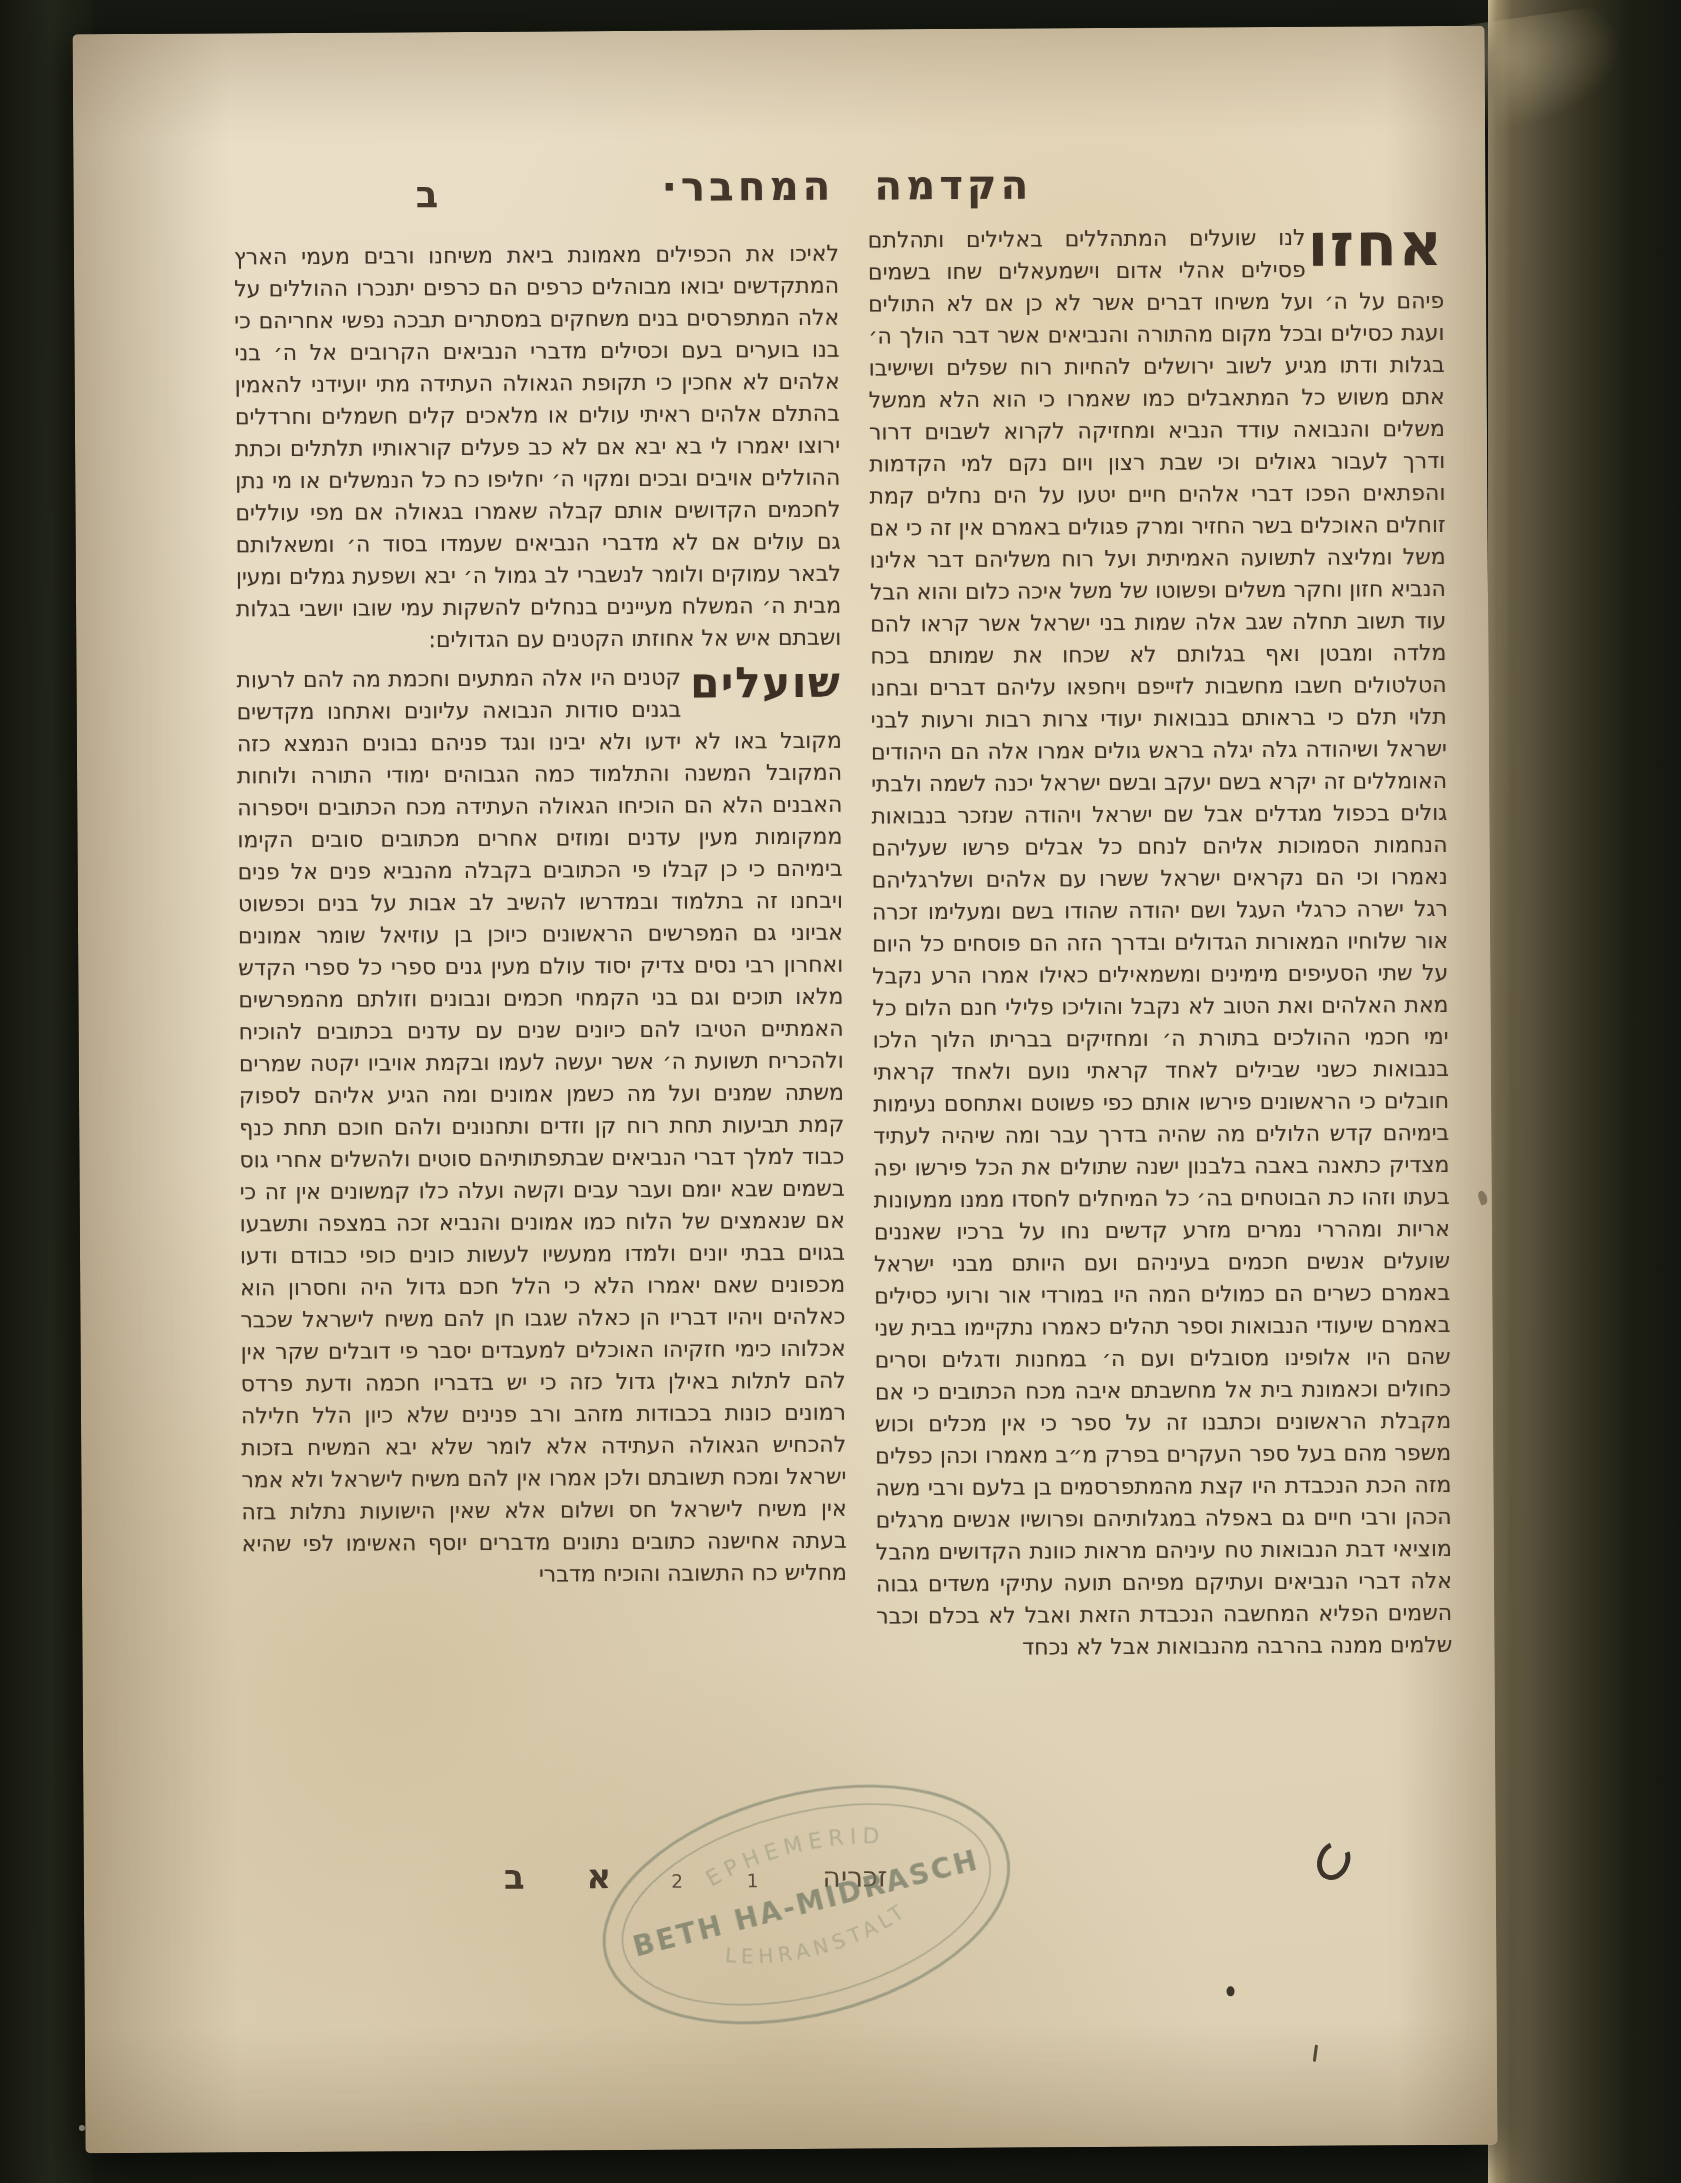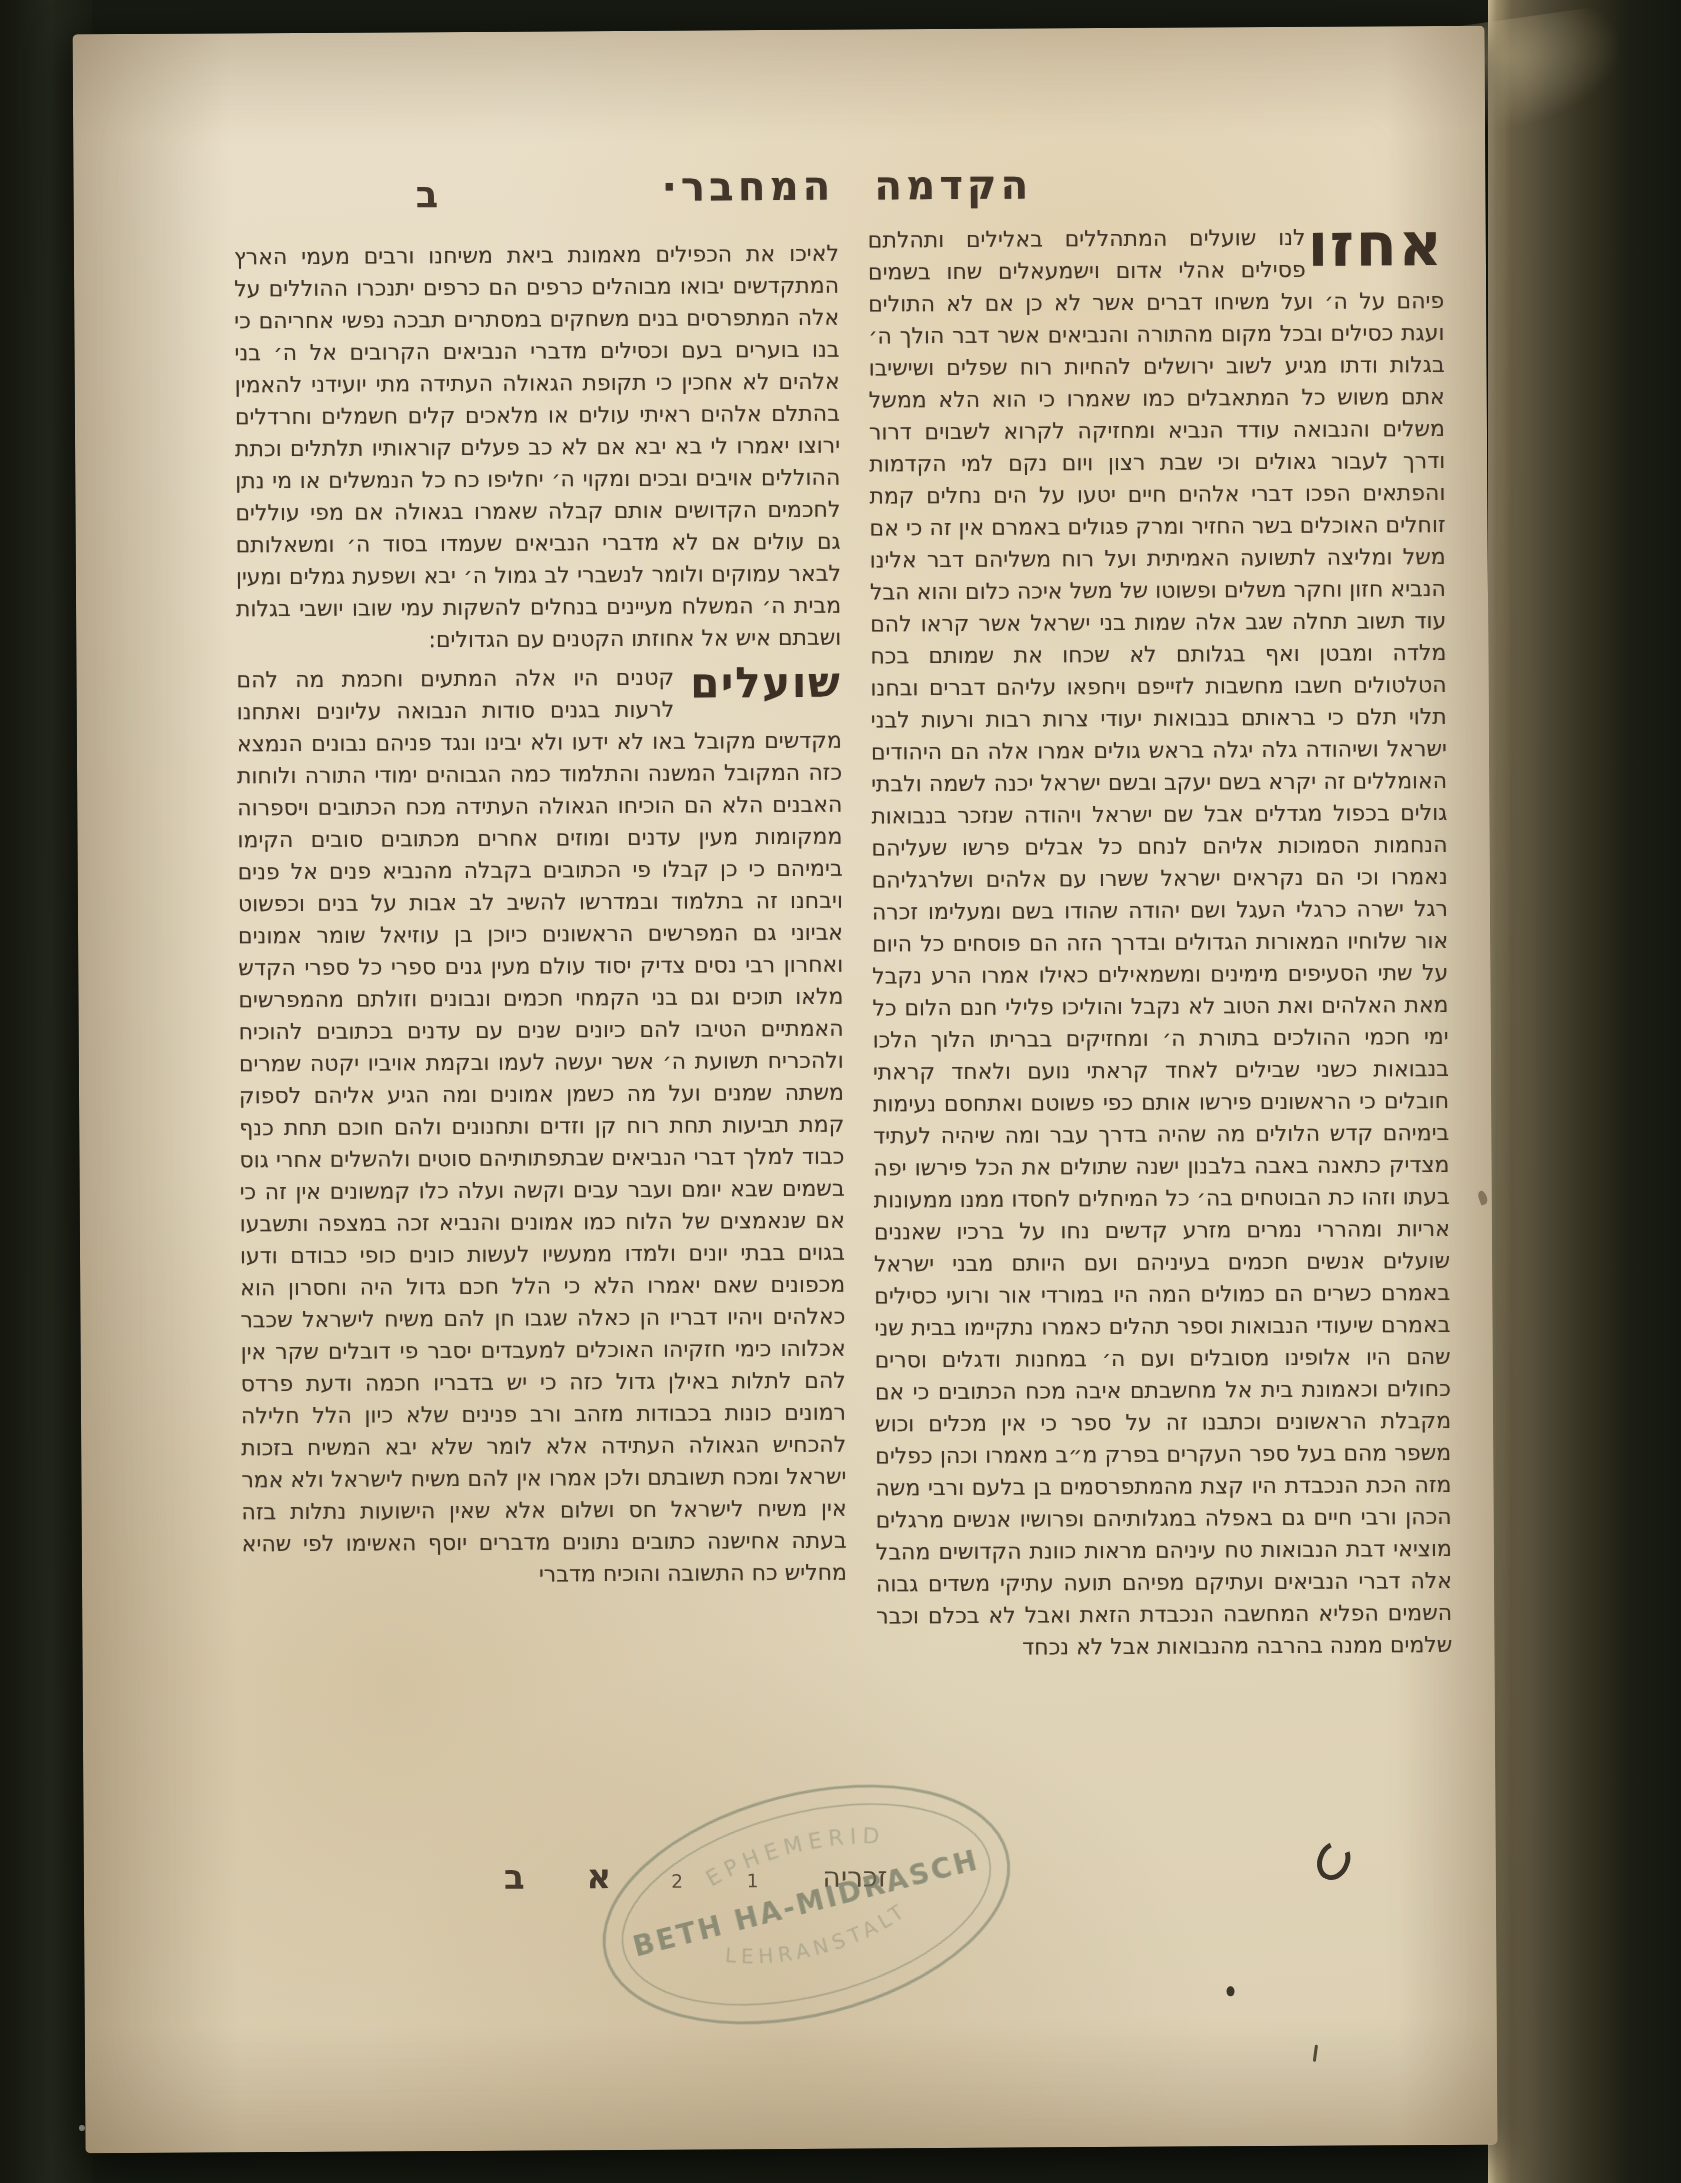--- a/index.html
+++ b/index.html
@@ -72,21 +72,21 @@
     font-size:22px;line-height:32px;}
   .col-left{left:160px;top:208px;width:605px;height:1554px;
     font-size:22px;line-height:32px;}
   .initial-big{
     float:right;font-weight:bold;color:#3c3024;
     font-size:60px;line-height:40px;margin-left:2px;margin-top:2.5px;
     letter-spacing:1.7px;
   }
   .initial-mid{
     float:right;font-weight:bold;color:#3c3024;
-    font-size:42px;line-height:37px;margin-left:16px;margin-top:3.4px;
+    font-size:42px;line-height:37px;margin-left:9px;margin-top:3.4px;
     letter-spacing:1.7px;
   }
   .para2{margin-top:6.7px;}
 
   
   .signature-row{
     position:absolute;left:420px;top:1781px;width:420px;height:50px;
     display:flex;align-items:baseline;gap:35px;direction:ltr;
     color:#463a2c;
   }

